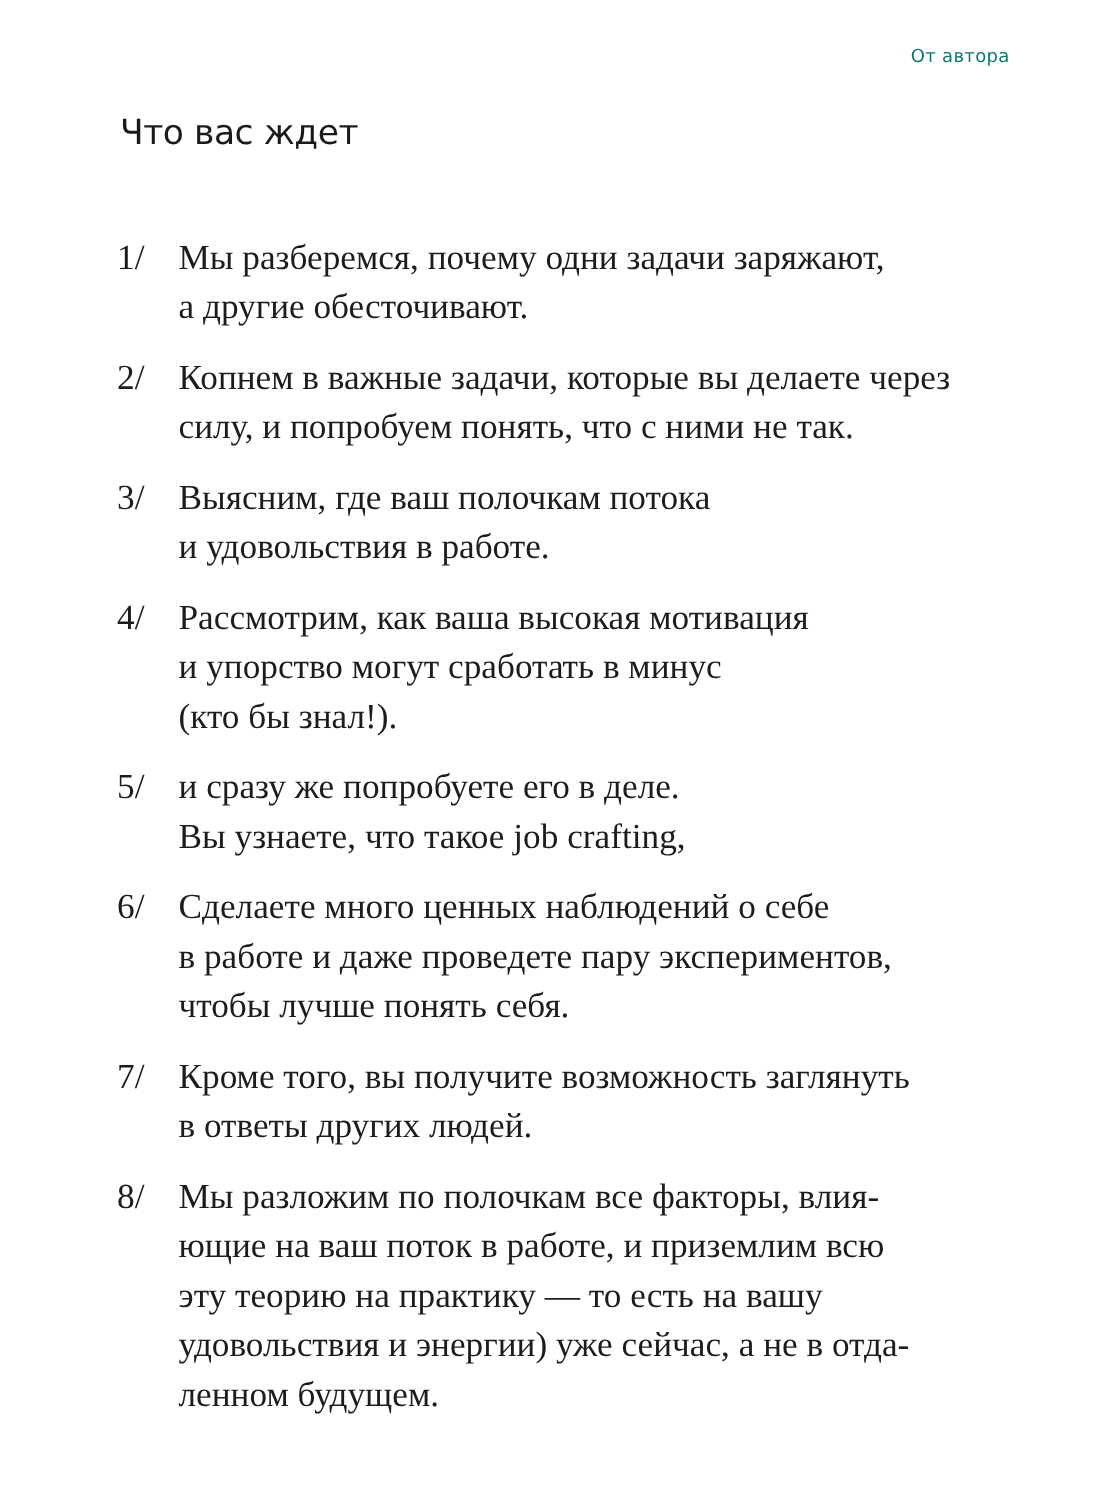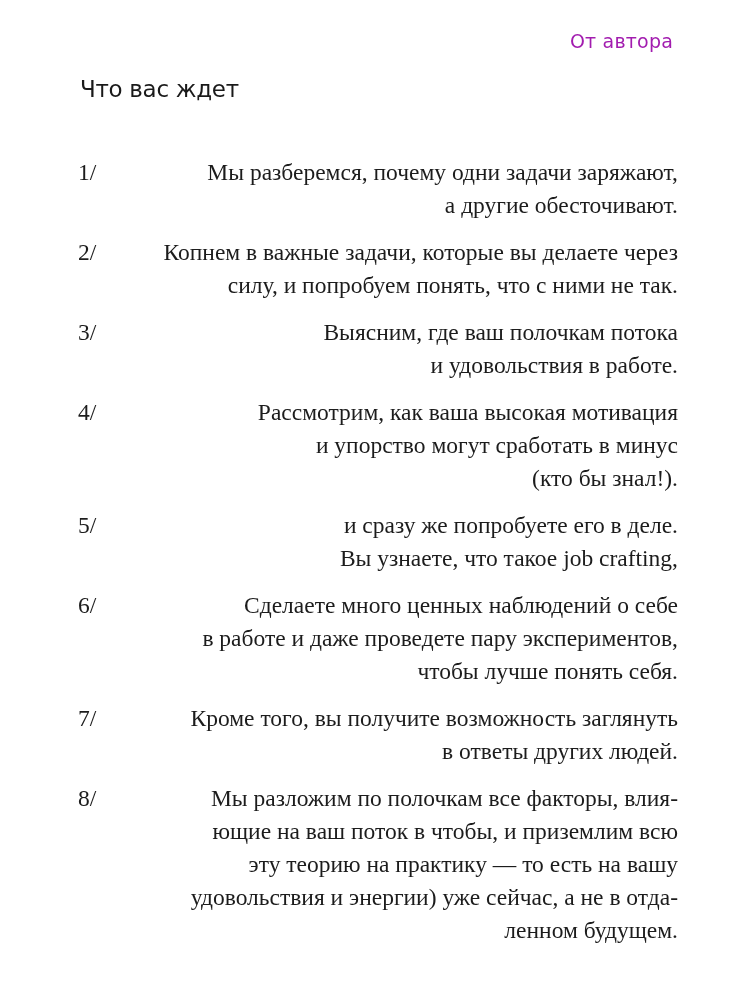--- a/index.html
+++ b/index.html
@@ -2,37 +2,37 @@
 <html><head>
 <meta charset="utf-8">
 <style>
   html, body { margin:0; padding:0; }
   body {
     width:729px; height:1001px; background:#ffffff; color:#1c1c1c;
     position:relative; overflow:hidden;
   }
   .running-head {
     position:absolute; top:30px; right:56px;
-    font-family:"DejaVu Sans", sans-serif; font-size:19px; color:#a21caf;
+    font-family:"DejaVu Sans", sans-serif; font-size:12px; color:#0f766e;
     letter-spacing:0.2px;
   }
   .page-title {
     position:absolute; top:76px; left:80px; margin:0;
     font-family:"DejaVu Sans", sans-serif; font-weight:normal;
     font-size:23px; color:#1a1a1a; letter-spacing:-0.3px;
   }
   .list {
     position:absolute; top:156px; left:78px; width:600px;
     font-family:"Liberation Serif", serif; font-size:23.5px;
     line-height:33px; color:#1c1c1c;
   }
   .item { display:flex; margin-bottom:14px; }
   .num { width:41px; flex:0 0 41px; }
   .body-lines { flex:1; }
-  .line { display:block; white-space:nowrap;text-align:right; }
+  .line { display:block; white-space:nowrap; }
 </style>
 </head>
 <body>
 
 <div class="running-head">От автора</div>
 <h1 class="page-title">Что вас ждет</h1>
 
 <div class="list">
   <div class="item">
     <span class="num">1/</span>
@@ -82,19 +82,19 @@
     <span class="num">7/</span>
     <div class="body-lines">
       <span class="line">Кроме того, вы получите возможность заглянуть</span>
       <span class="line">в ответы других людей.</span>
     </div>
   </div>
   <div class="item">
     <span class="num">8/</span>
     <div class="body-lines">
       <span class="line">Мы разложим по полочкам все факторы, влия-</span>
-      <span class="line">ющие на ваш поток в чтобы, и приземлим всю</span>
+      <span class="line">ющие на ваш поток в работе, и приземлим всю</span>
       <span class="line">эту теорию на практику — то есть на вашу</span>
       <span class="line">удовольствия и энергии) уже сейчас, а не в отда-</span>
       <span class="line">ленном будущем.</span>
     </div>
   </div>
 </div>
 
 </body></html>

